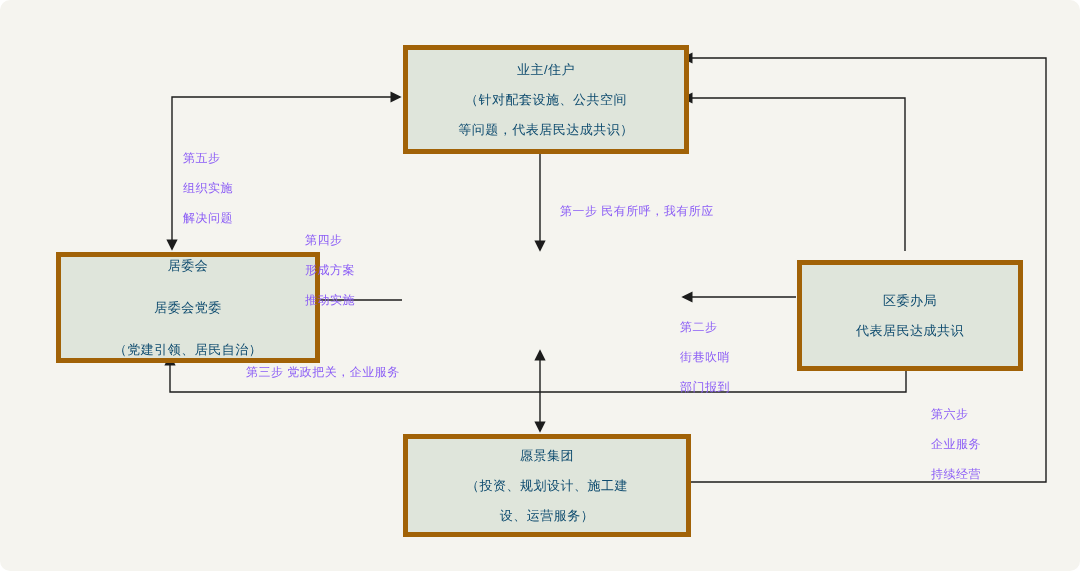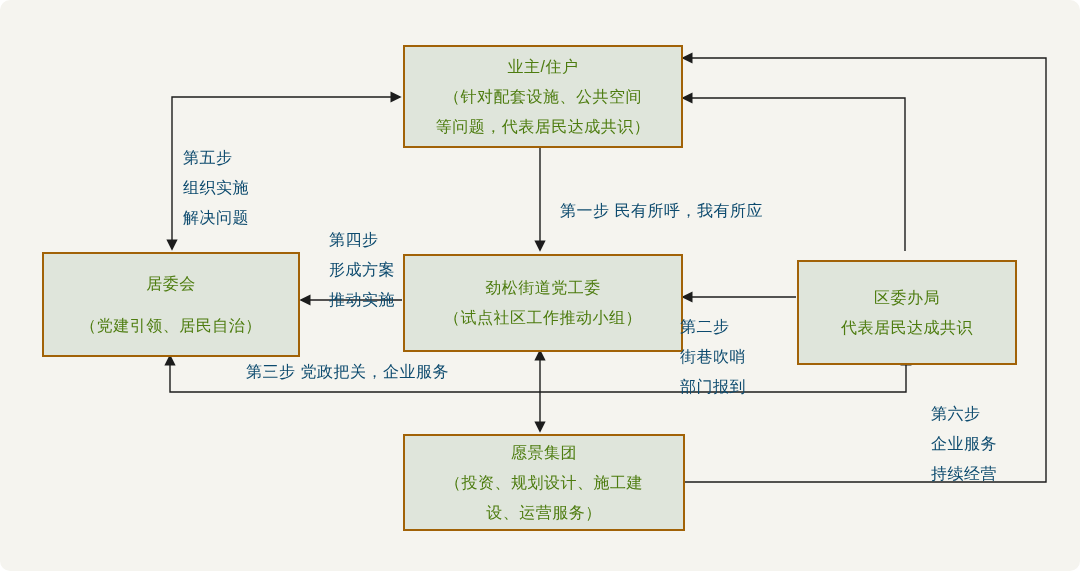--- a/index.html
+++ b/index.html
@@ -3,27 +3,27 @@
 <meta charset="utf-8">
 <style>
   html,body{margin:0;padding:0;background:#ffffff;}
   .canvas{
     position:relative;width:1080px;height:571px;margin:0 auto;
     background:#f5f4ef;border-radius:10px;overflow:hidden;
     font-family:"Liberation Sans",sans-serif;color:#3a3a3a;
   }
   .arrow-layer{position:absolute;left:0;top:0;width:1080px;height:571px;pointer-events:none;}
   .node{
-    position:absolute;background:#dfe5db;border:2px solid #a16207;
+    position:absolute;background:#dfe5db;border:5px solid #a16207;
     display:flex;flex-direction:column;justify-content:center;align-items:center;
-    text-align:center;font-size:16px;line-height:30px;letter-spacing:0.5px;color:#4d7c0f;
+    text-align:center;font-size:13px;line-height:30px;letter-spacing:0.5px;color:#0c4a6e;
   }
   .node .nline{white-space:nowrap;}
   .steplabel{
-    position:absolute;font-size:16px;line-height:30px;letter-spacing:0.5px;color:#0c4a6e;
+    position:absolute;font-size:12px;line-height:30px;letter-spacing:0.5px;color:#8b5cf6;
   }
   .steplabel .sline{white-space:nowrap;}
 </style>
 </head>
 <body>
 
 <div class="canvas">
 
   <svg class="arrow-layer" width="1080" height="571" viewBox="0 0 1080 571">
     <defs>
@@ -48,27 +48,24 @@
 
     <path d="M905,251 L905,98 L683,98" fill="none" stroke="#1c1c1c" stroke-width="1.4" marker-end="url(#ah)"></path>
   </svg>
 
   <div class="node" style="left:403px;top:45px;width:276px;height:99px;">
     <div class="nline">业主/住户</div>
     <div class="nline">（针对配套设施、公共空间</div>
     <div class="nline">等问题，代表居民达成共识）</div>
   </div>
 
-  <div class="node" style="left:403px;top:254px;width:276px;height:94px;">
-    <div class="nline">劲松街道党工委</div>
-    <div class="nline">（试点社区工作推动小组）</div>
-  </div>
 
-  <div class="node" style="left:42px;top:252px;width:254px;height:101px;gap:12px;">
+  <div class="node" style="left:56px;top:252px;width:254px;height:101px;gap:12px;">
     <div class="nline">居委会</div>
+    <div class="nline">居委会党委</div>
     <div class="nline">（党建引领、居民自治）</div>
   </div>
 
   <div class="node" style="left:797px;top:252px;width:216px;height:101px;margin-top:8px;">
     <div class="nline">区委办局</div>
     <div class="nline">代表居民达成共识</div>
   </div>
 
   <div class="node" style="left:403px;top:434px;width:278px;height:93px;">
     <div class="nline">愿景集团</div>
@@ -83,21 +80,21 @@
   <div class="steplabel" style="left:680px;top:312px;">
     <div class="sline">第二步</div>
     <div class="sline">街巷吹哨</div>
     <div class="sline">部门报到</div>
   </div>
 
   <div class="steplabel" style="left:246px;top:357px;">
     <div class="sline">第三步 党政把关，企业服务</div>
   </div>
 
-  <div class="steplabel" style="left:305px;top:225px;margin-left:24px;">
+  <div class="steplabel" style="left:305px;top:225px;">
     <div class="sline">第四步</div>
     <div class="sline">形成方案</div>
     <div class="sline">推动实施</div>
   </div>
 
   <div class="steplabel" style="left:183px;top:143px;">
     <div class="sline">第五步</div>
     <div class="sline">组织实施</div>
     <div class="sline">解决问题</div>
   </div>

